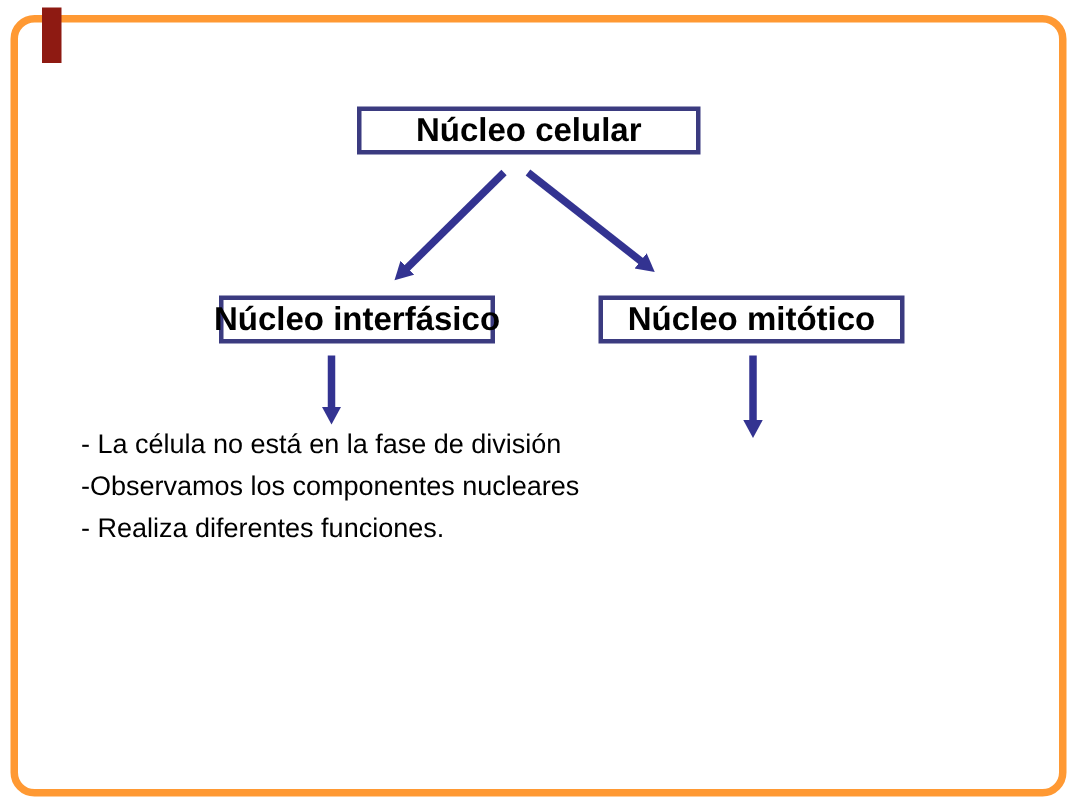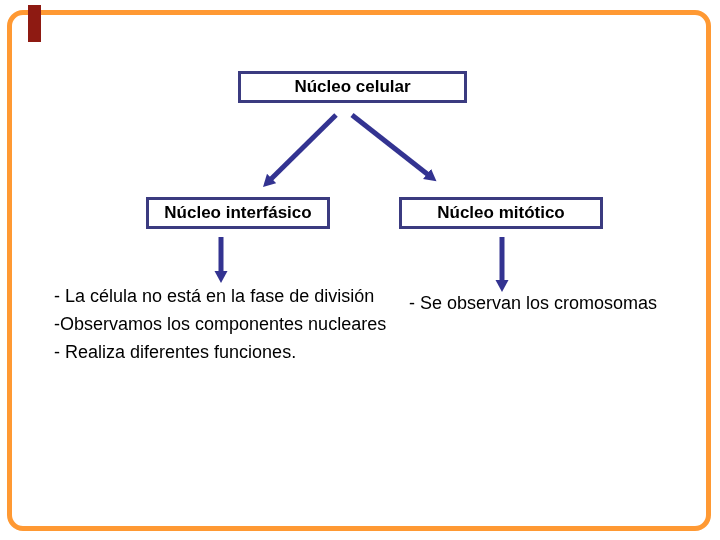--- a/index.html
+++ b/index.html
@@ -19,21 +19,21 @@
     z-index: 1;
   }
   .nbox {
     position: absolute;
     box-sizing: border-box;
     border: 3px solid #3b3b80;
     background: #ffffff;
     display: flex;
     align-items: center;
     justify-content: center;
-    font-size: 17px;
+    font-size: 22px;
     font-weight: bold;
     color: #000000;
     white-space: nowrap;
     z-index: 2;
   }
   .nbox.root  { left: 238px; top: 71px;  width: 229px; height: 32px; }
   .nbox.left  { left: 146px; top: 197px; width: 184px; height: 32px; }
   .nbox.right { left: 399px; top: 197px; width: 204px; height: 32px; }
   .notes {
     position: absolute;
@@ -92,19 +92,18 @@
     <span>Núcleo mitótico</span>
   </div>
 
   <div class="notes notes-left">
     <div class="note">- La célula no está en la fase de división</div>
     <div class="note">-Observamos los componentes nucleares</div>
     <div class="note">- Realiza diferentes funciones.</div>
   </div>
 
   <div class="notes notes-right">
-    <div class="note">- Se observan los cromosomas</div>
   </div>
 
   <div class="frame"></div>
   <div class="corner-tab"></div>
 
 </div>
 
 </body></html>

